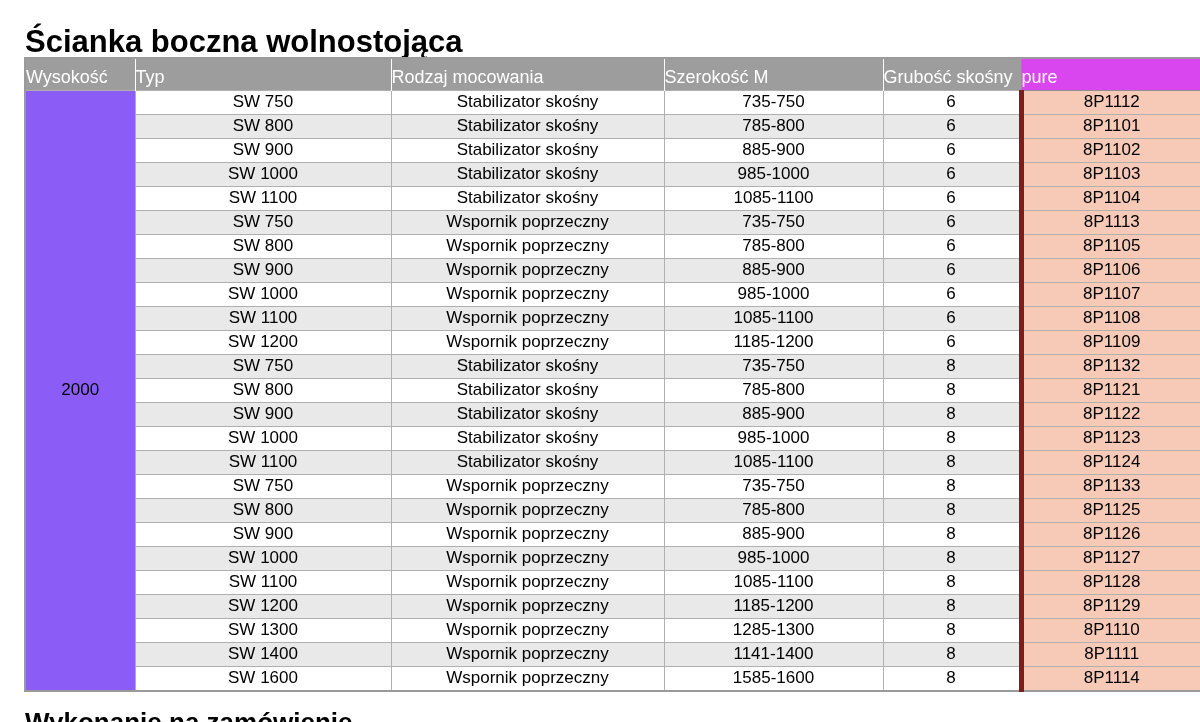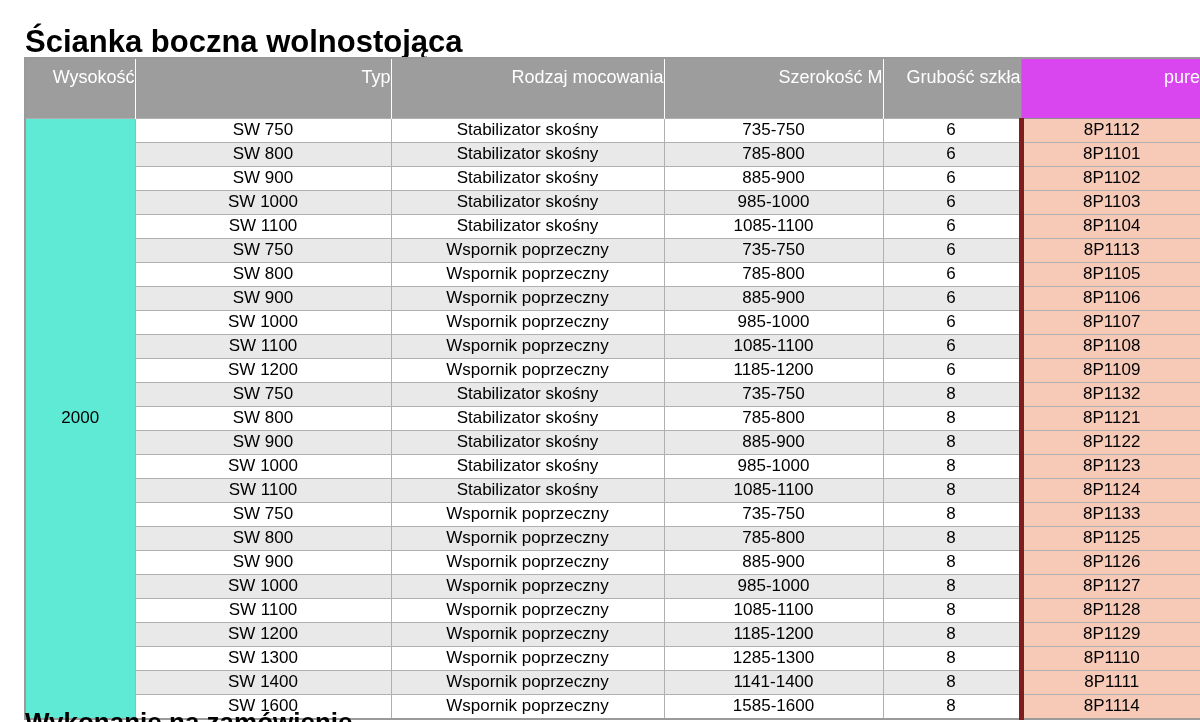--- a/index.html
+++ b/index.html
@@ -31,26 +31,26 @@
     table-layout: fixed;
     border: 2px solid #9a9a9a;
   }
   col.c0 { width: 110px; }
   col.c1 { width: 256px; }
   col.c2 { width: 273px; }
   col.c3 { width: 219px; }
   col.c4 { width: 138px; }
   col.c5 { width: 180px; }
   thead th {
-    height: 60px;
+    height: 32px;
     background: #9d9d9d;
     color: #ffffff;
     font-size: 18px;
     font-weight: 400;
-    text-align: right;
+    text-align: left;
     vertical-align: top;
     padding: 8px 0 0 0;
     border-left: 1px solid #ffffff;
     box-sizing: border-box;
   }
   thead th:first-child { border-left: none; }
   thead th.pure {
     background: #d946ef;
     border: 1px solid #8f8f8f;
   }
@@ -61,21 +61,21 @@
     vertical-align: middle;
     font-size: 17px;
     color: #000000;
     border: 1px solid #b0b0b0;
     background: #ffffff;
     overflow: hidden;
     white-space: nowrap;
   }
   tbody tr.even td { background: #e9e9e9; }
   tbody td.height-cell {
-    background: #5eead4;
+    background: #8b5cf6;
     border: 1px solid #b0b0b0;
     font-size: 17px;
   }
   tbody td.pure-cell {
     background: #f7cab8;
     border-left: 5px solid #7f1d1d;
   }
   tbody tr.even td.pure-cell { background: #f7cab8; }
   .footer-heading {
     position: absolute;
@@ -100,21 +100,21 @@
     <col class="c3">
       <col class="c4">
       <col class="c5">
   </colgroup>
   <thead>
     <tr>
         <th>Wysokość</th>
         <th>Typ</th>
         <th>Rodzaj mocowania</th>
         <th>Szerokość M</th>
-        <th>Grubość szkła</th>
+        <th>Grubość skośny</th>
         <th class="pure">pure</th>
       </tr>
   </thead>
   <tbody>
       <tr>
         <td rowspan="25" class="height-cell">2000</td>
         <td>SW 750</td>
         <td>Stabilizator skośny</td>
         <td>735-750</td>
         <td>6</td>

